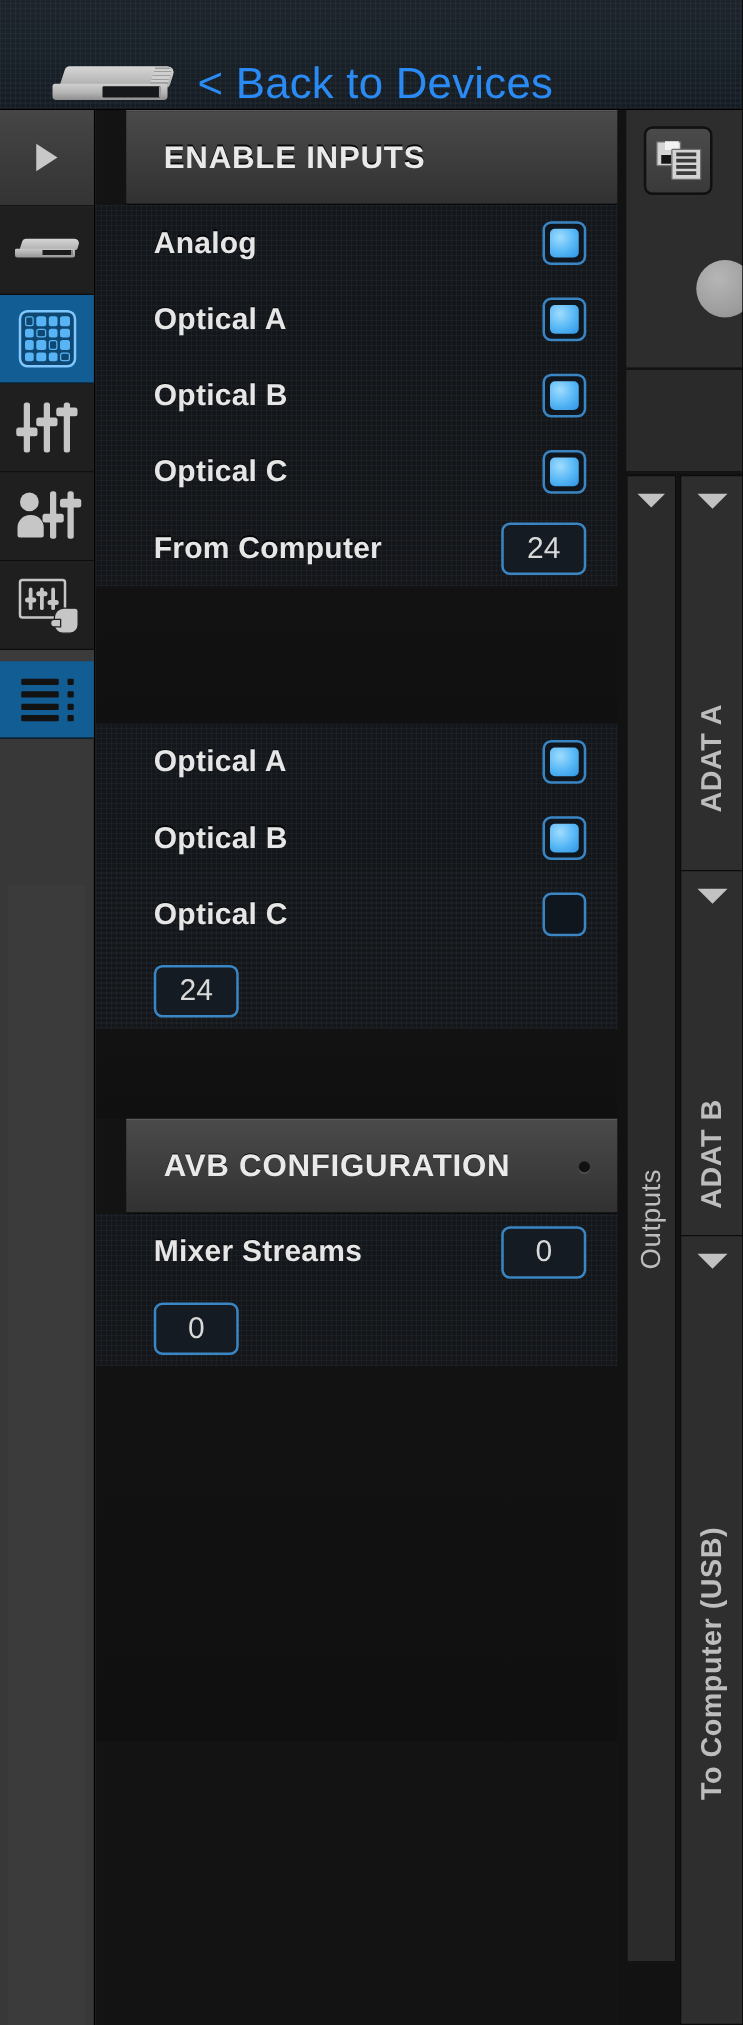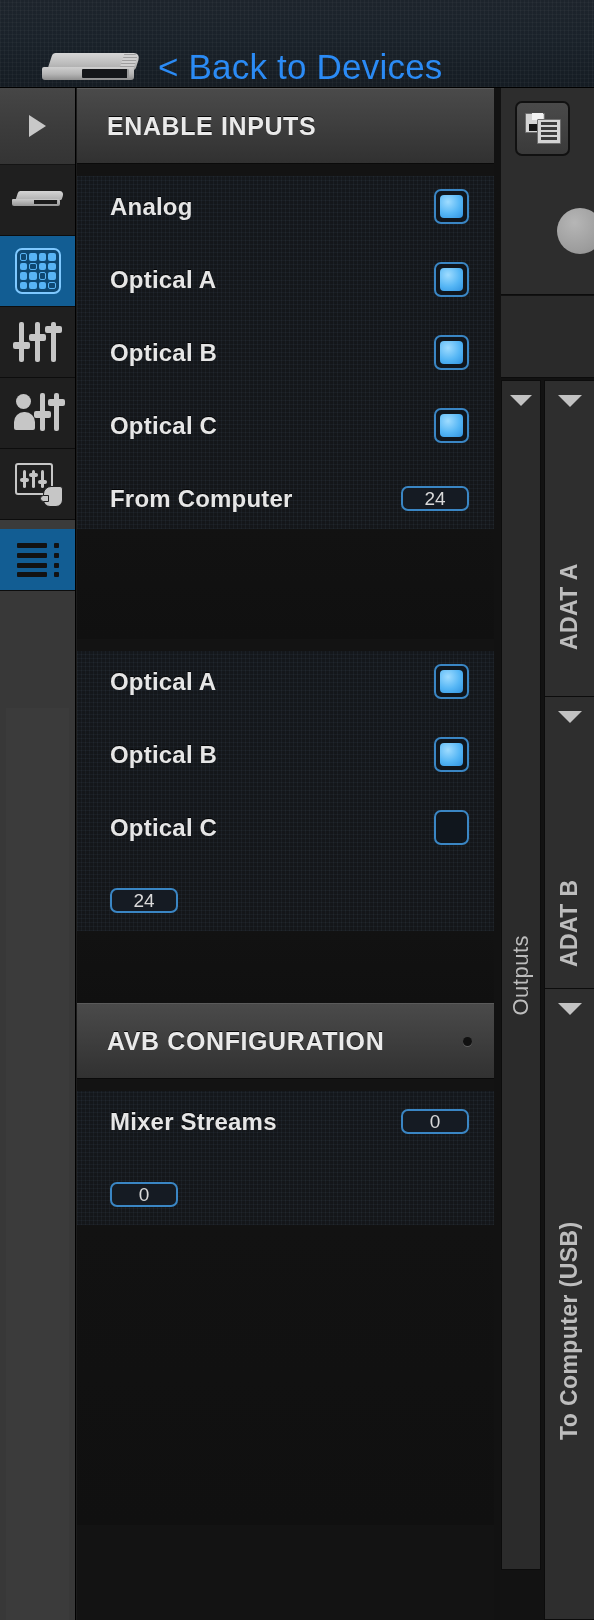--- a/index.html
+++ b/index.html
@@ -201,20 +201,21 @@
 
   .section-header {
     height: 76px;
     background: linear-gradient(180deg, #4a4a4a 0%, #3f3f3f 45%, #313131 100%);
     border-top: 1px solid #5a5a5a;
     border-bottom: 1px solid #0a0a0a;
     display: flex; align-items: center;
     padding: 0 22px 0 30px;
     cursor: pointer;
     position: relative;
+    margin-left: 24px;
   }
   .section-header .title {
     color: #eaeaea;
     font-size: 25px;
     font-weight: bold;
     letter-spacing: 0.6px;
     text-shadow: 0 -1px 0 rgba(0,0,0,0.85);
     flex: 1;
   }
   .section-header .dot {
@@ -230,22 +231,21 @@
       repeating-linear-gradient(90deg, rgba(125,160,190,0.060) 0px, rgba(125,160,190,0.060) 1px, transparent 1px, transparent 4px),
       linear-gradient(180deg, #14171b 0%, #141619 100%);
   }
   .section-fill {
     background: linear-gradient(180deg, #121212 0%, #101010 100%);
   }
 
   .row {
     height: 61px;
     display: flex; align-items: center;
-    padding: 0 25px 0 33px;
-    margin-top: 12px;
+    padding: 0 25px 0 46px;
   }
   .row .label {
     color: #e6e6e6;
     font-size: 24px;
     font-weight: bold;
     letter-spacing: 0.2px;
     text-shadow: 0 -1px 0 rgba(0,0,0,0.8);
     flex: 1;
     white-space: nowrap;
   }
@@ -262,27 +262,27 @@
   .chk .fill {
     width: 23px; height: 23px;
     border-radius: 4px;
     background: radial-gradient(circle at 35% 30%, #9fdcff 0%, #55b6f5 55%, #2f92e0 100%);
     display: none;
   }
   .chk.on .fill { display: block; }
 
   .numfield {
     min-width: 68px;
-    height: 25px;
+    height: 42px;
     padding: 0 10px;
     border: 2px solid #3a86c4;
     border-radius: 7px;
     background: #151b23;
     color: #d9d9d9;
-    font-size: 19px;
+    font-size: 24px;
     display: flex; align-items: center; justify-content: center;
     flex: none;
     cursor: pointer;
   }
 
   
   .right {
     position: absolute;
     top: 88px; left: 494px;
     width: 100px;

